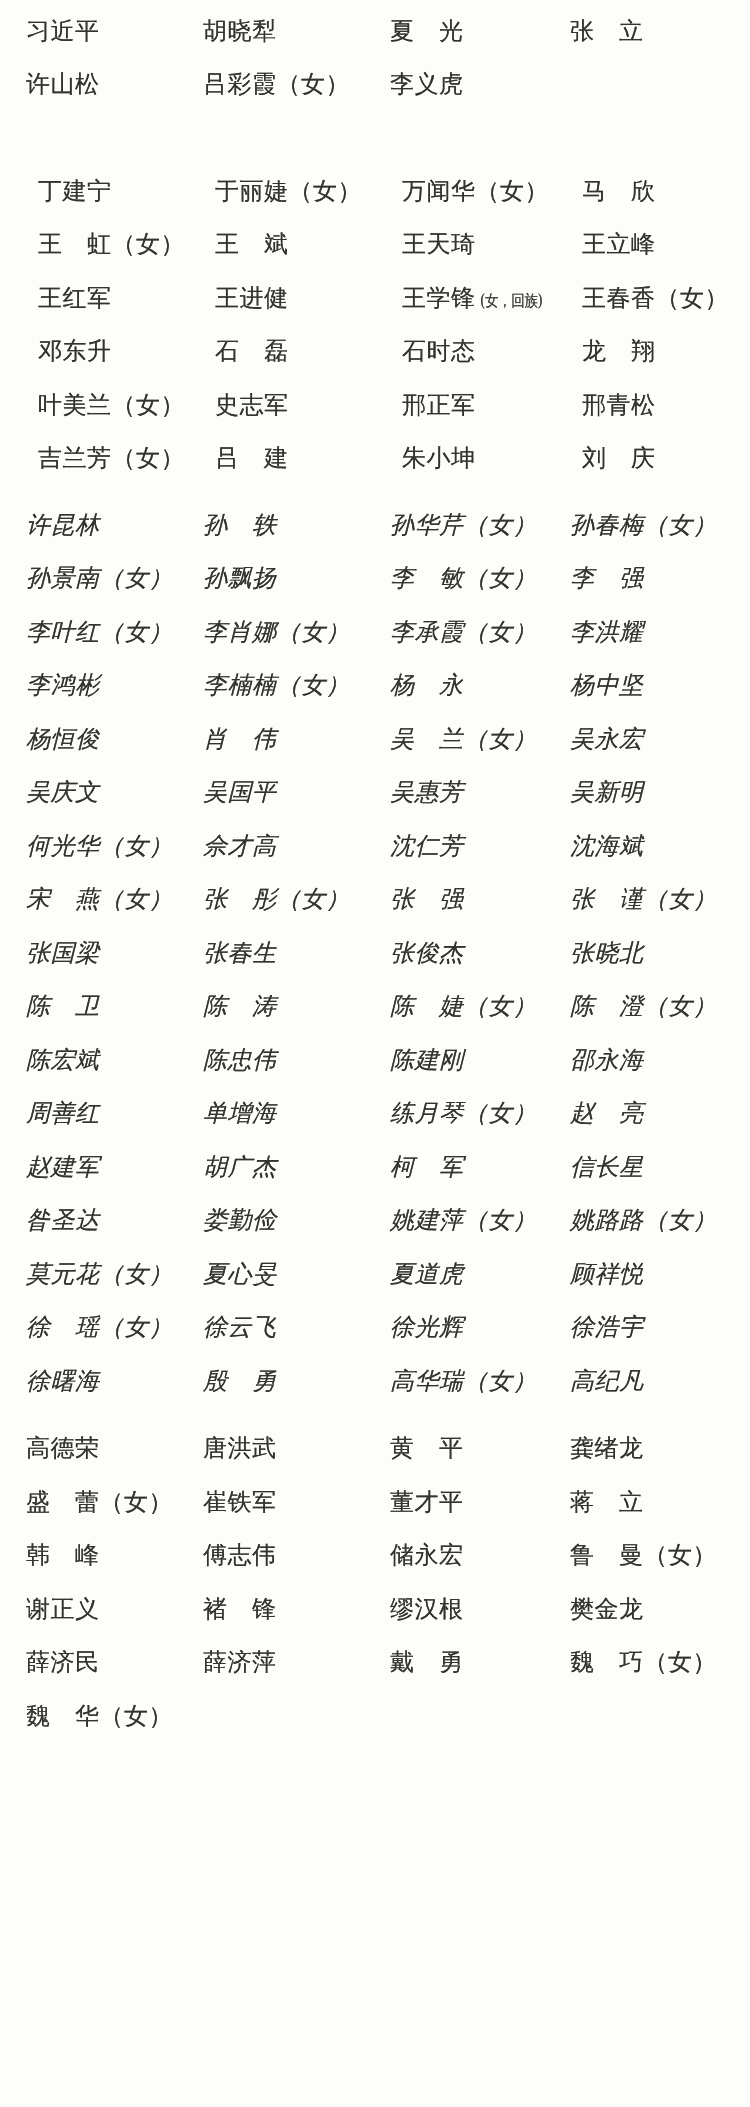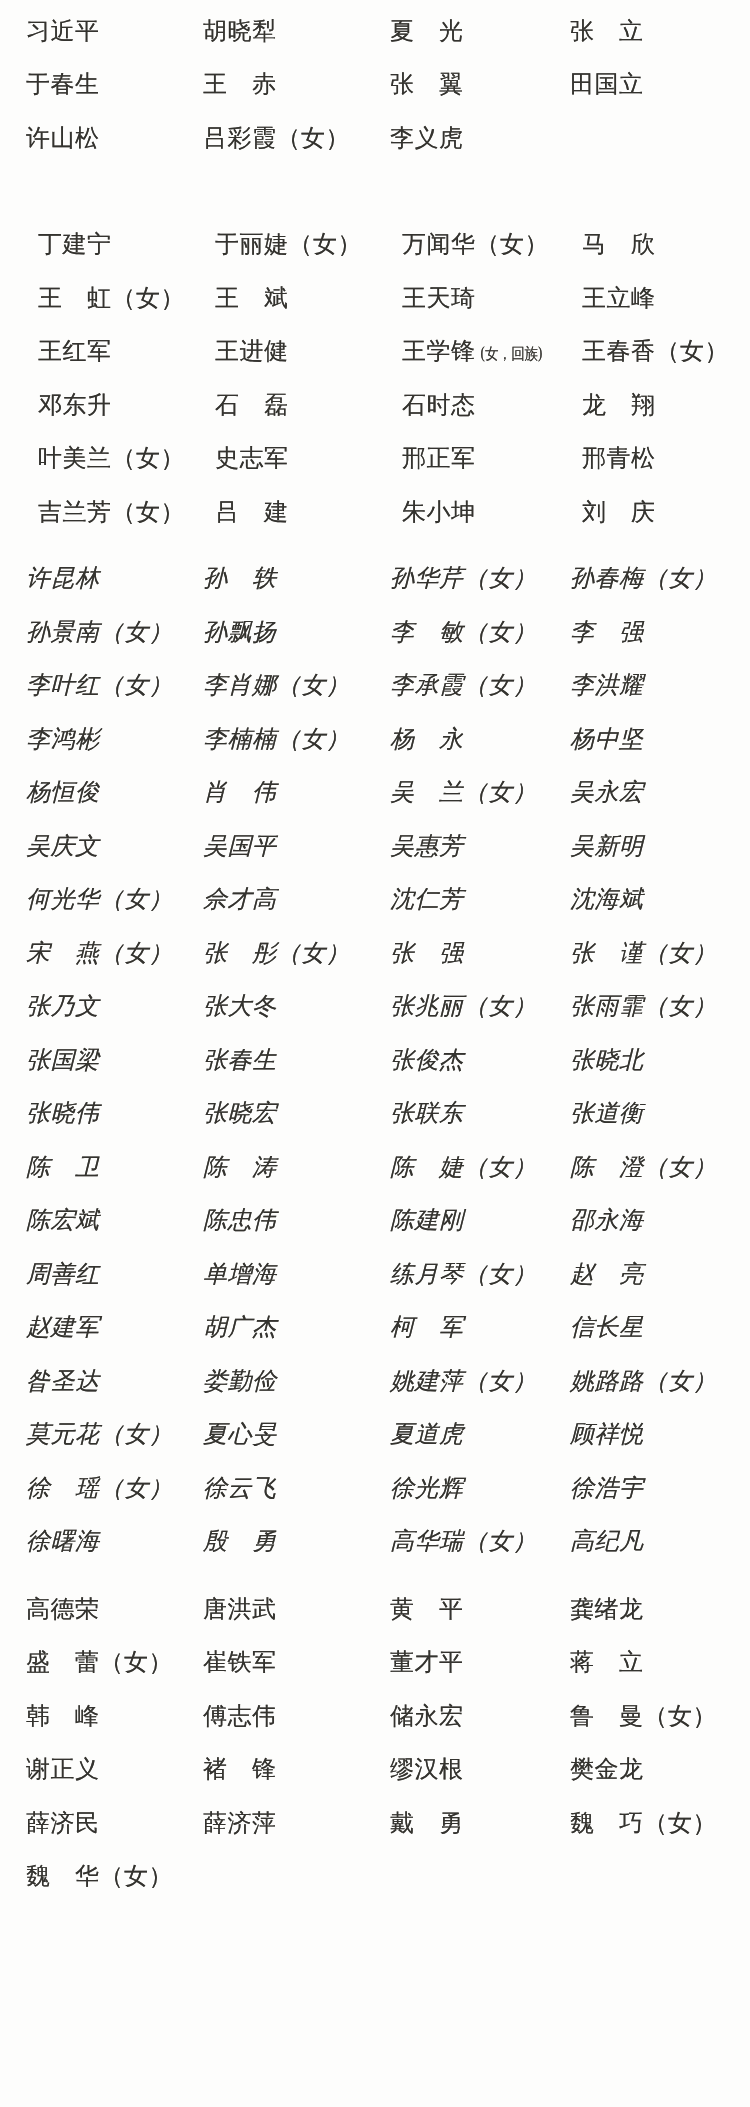--- a/index.html
+++ b/index.html
@@ -56,26 +56,20 @@
 <main class="page">
   <div id="list">
       <div class="section s1">
         <div class="row">
           <span class="cell">习近平</span>
           <span class="cell">胡晓犁</span>
           <span class="cell">夏　光</span>
           <span class="cell">张　立</span>
         </div>
         <div class="row">
-          <span class="cell">于春生</span>
-          <span class="cell">王　赤</span>
-          <span class="cell">张　翼</span>
-          <span class="cell">田国立</span>
-        </div>
-        <div class="row">
           <span class="cell">许山松</span>
           <span class="cell">吕彩霞（女）</span>
           <span class="cell">李义虎</span>
           <span class="cell"></span>
         </div>
       </div>
       <div class="section s2">
         <div class="row">
           <span class="cell">丁建宁</span>
           <span class="cell">于丽婕（女）</span>
@@ -156,38 +150,26 @@
           <span class="cell">沈仁芳</span>
           <span class="cell">沈海斌</span>
         </div>
         <div class="row">
           <span class="cell">宋　燕（女）</span>
           <span class="cell">张　彤（女）</span>
           <span class="cell">张　强</span>
           <span class="cell">张　谨（女）</span>
         </div>
         <div class="row">
-          <span class="cell">张乃文</span>
-          <span class="cell">张大冬</span>
-          <span class="cell">张兆丽（女）</span>
-          <span class="cell">张雨霏（女）</span>
-        </div>
-        <div class="row">
           <span class="cell">张国梁</span>
           <span class="cell">张春生</span>
           <span class="cell">张俊杰</span>
           <span class="cell">张晓北</span>
         </div>
         <div class="row">
-          <span class="cell">张晓伟</span>
-          <span class="cell">张晓宏</span>
-          <span class="cell">张联东</span>
-          <span class="cell">张道衡</span>
-        </div>
-        <div class="row">
           <span class="cell">陈　卫</span>
           <span class="cell">陈　涛</span>
           <span class="cell">陈　婕（女）</span>
           <span class="cell">陈　澄（女）</span>
         </div>
         <div class="row">
           <span class="cell">陈宏斌</span>
           <span class="cell">陈忠伟</span>
           <span class="cell">陈建刚</span>
           <span class="cell">邵永海</span>

